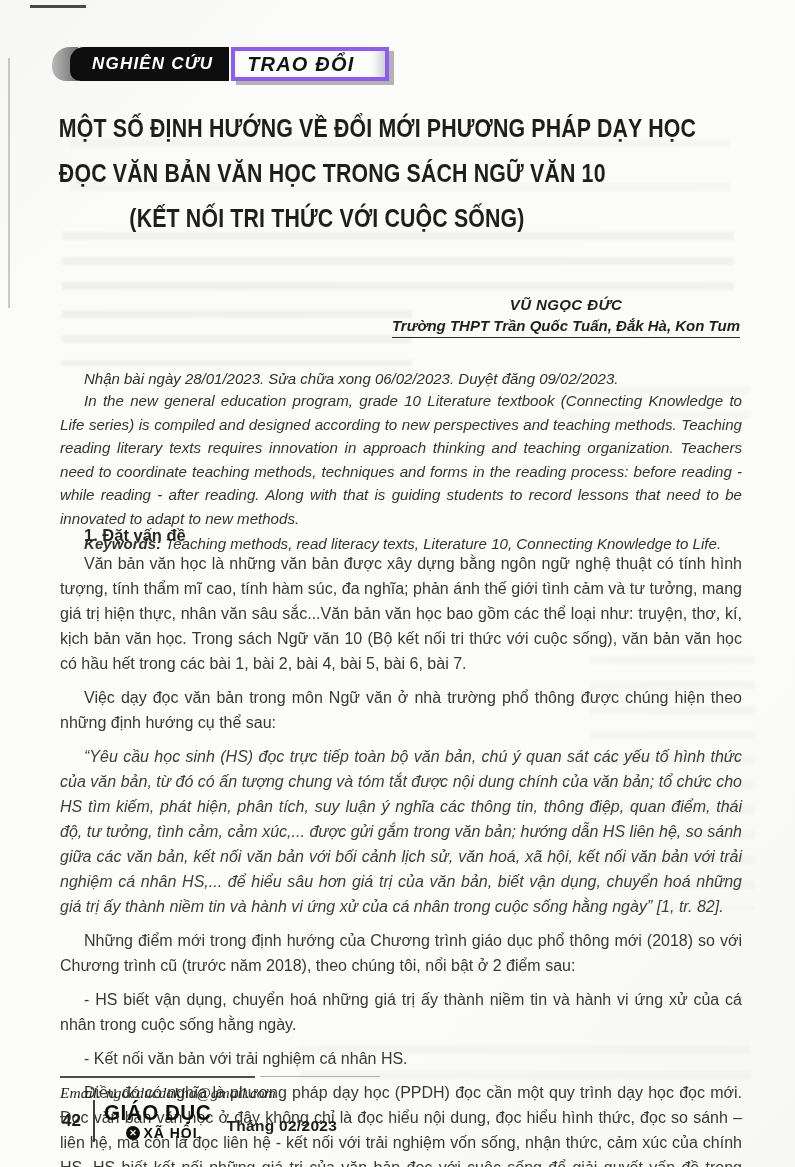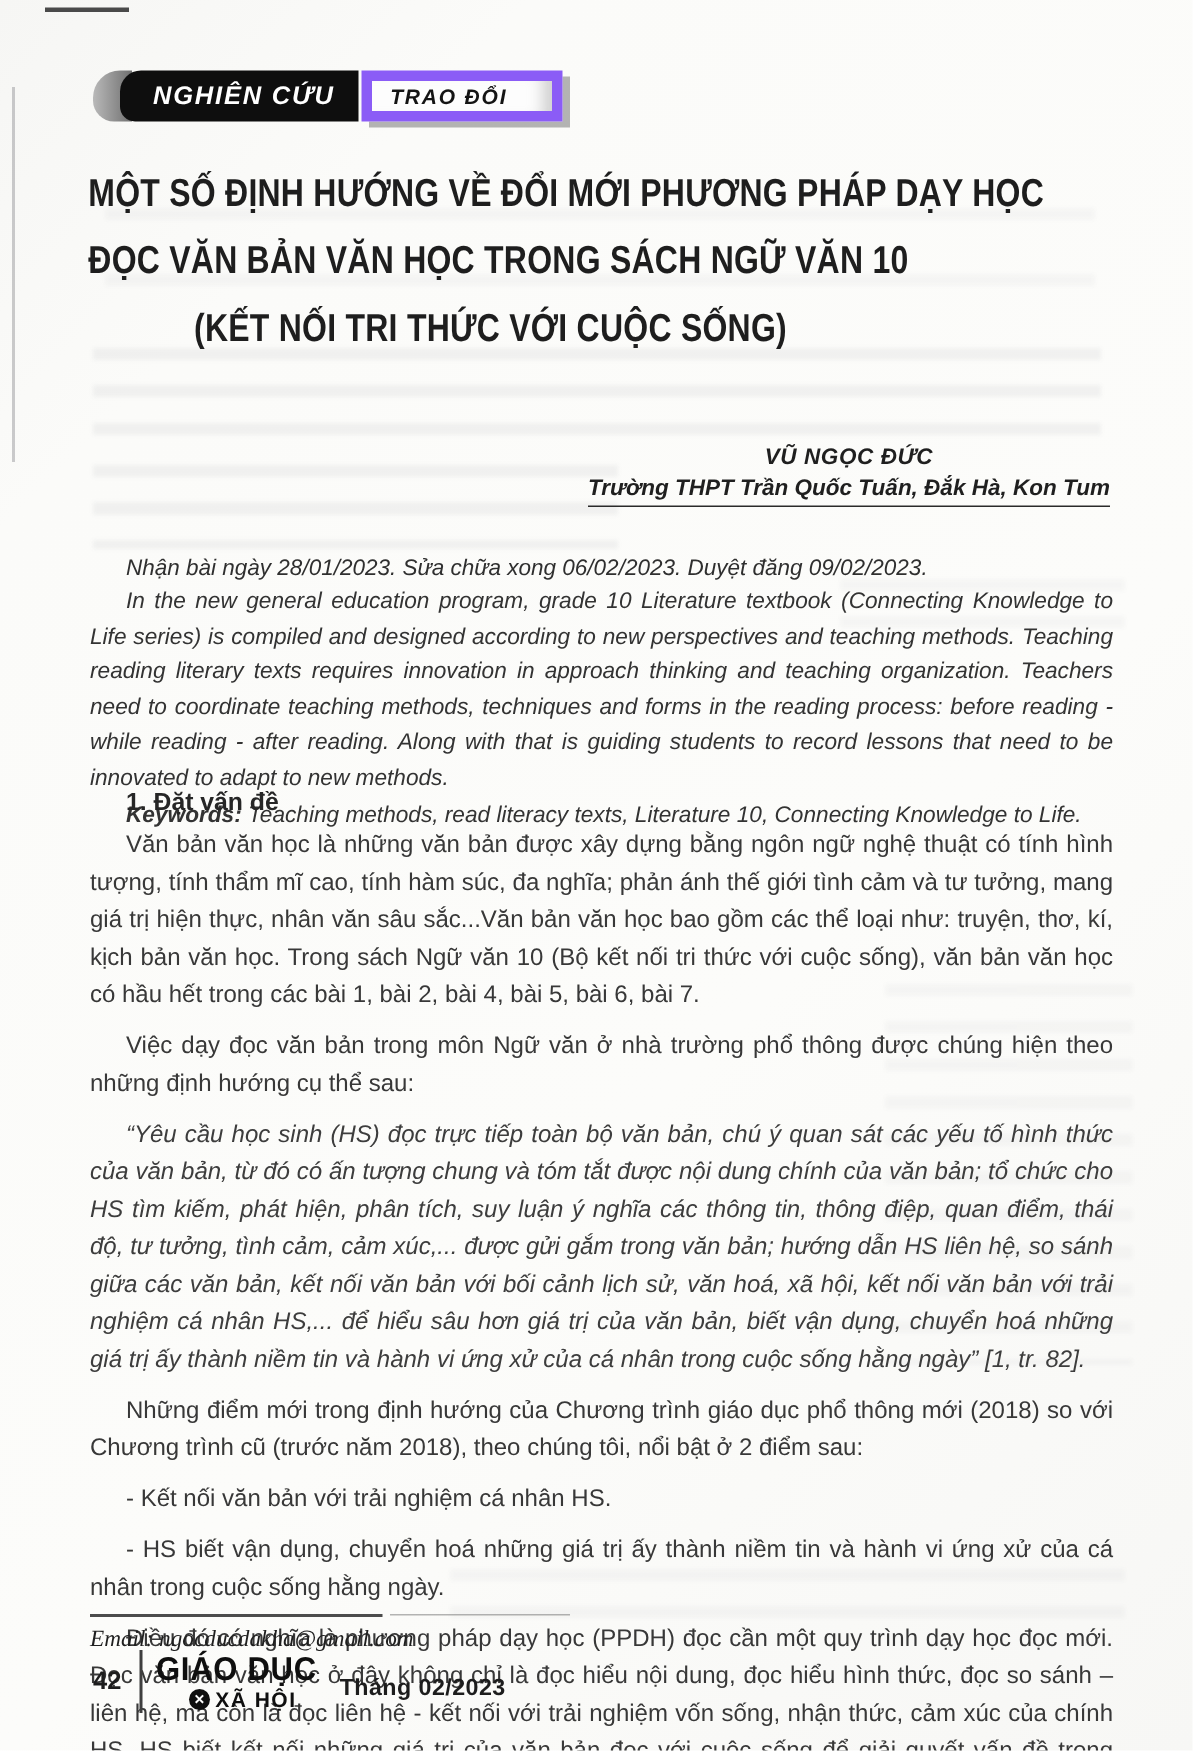--- a/index.html
+++ b/index.html
@@ -13,29 +13,29 @@
   .scan-edge{position:absolute;left:8px;top:58px;width:2px;height:250px;background:rgba(90,90,95,.30);}
 
   
   .bleed{position:absolute;filter:blur(1.4px);pointer-events:none;
     background:repeating-linear-gradient(to bottom,
       transparent 0 6px, rgba(105,108,118,.14) 6px 14px, transparent 14px 25px);}
   .bleed.light{opacity:.55;}
   .bleed.xlight{opacity:.30;}
 
   
-  .badge-row{position:absolute;top:47px;left:62px;height:34px;display:flex;align-items:stretch;}
+  .badge-row{position:absolute;top:47px;left:52px;height:34px;display:flex;align-items:stretch;}
   .badge-cap{width:26px;background:linear-gradient(to right,#b9b9b9,#6f6f6f);
     border-radius:18px 0 0 14px;margin-right:-8px;}
   .badge-black{position:relative;background:#0e0e0e;color:#fff;border-radius:14px 0 0 10px;
     display:flex;align-items:center;padding:0 16px 0 22px;
     font-weight:bold;font-style:italic;font-size:17px;letter-spacing:1.2px;}
-  .badge-white{background:#fdfdfd;border:7px solid #8b5cf6;color:#141414;
+  .badge-white{background:#fdfdfd;border:4px solid #8b5cf6;color:#141414;
     display:flex;align-items:center;padding:0 30px 0 12px;margin-left:2px;
-    font-weight:bold;font-style:italic;font-size:14px;letter-spacing:1.2px;
+    font-weight:bold;font-style:italic;font-size:20px;letter-spacing:1.2px;
     box-shadow:5px 4px 0 rgba(120,120,120,.55), inset -14px 0 10px -8px rgba(150,150,150,.45);}
 
   
   .title{position:absolute;top:106px;left:0;width:654px;text-align:center;
     font-weight:bold;color:#1e1e1e;font-size:26px;line-height:45px;}
   .title-line{white-space:nowrap;transform:scaleX(.82);transform-origin:50% 50%;
     letter-spacing:.2px;}
 
   
   .author{position:absolute;top:296px;right:55px;text-align:center;color:#1f1f1f;font-style:italic;}
@@ -123,22 +123,22 @@
   <div class="keywords"><span class="kw-label">Keywords:</span><span> Teaching methods, read literacy texts, Literature 10, Connecting Knowledge to Life.</span></div>
 </div>
 
 <div class="article-body">
   <div class="section-head">1. Đặt vấn đề</div>
   <div>
       <p class="para normal">Văn bản văn học là những văn bản được xây dựng bằng ngôn ngữ nghệ thuật có tính hình tượng, tính thẩm mĩ cao, tính hàm súc, đa nghĩa; phản ánh thế giới tình cảm và tư tưởng, mang giá trị hiện thực, nhân văn sâu sắc...Văn bản văn học bao gồm các thể loại như: truyện, thơ, kí, kịch bản văn học. Trong sách Ngữ văn 10 (Bộ kết nối tri thức với cuộc sống), văn bản văn học có hầu hết trong các bài 1, bài 2, bài 4, bài 5, bài 6, bài 7.</p>
       <p class="para normal">Việc dạy đọc văn bản trong môn Ngữ văn ở nhà trường phổ thông được chúng hiện theo những định hướng cụ thể sau:</p>
       <p class="para quote">“Yêu cầu học sinh (HS) đọc trực tiếp toàn bộ văn bản, chú ý quan sát các yếu tố hình thức của văn bản, từ đó có ấn tượng chung và tóm tắt được nội dung chính của văn bản; tổ chức cho HS tìm kiếm, phát hiện, phân tích, suy luận ý nghĩa các thông tin, thông điệp, quan điểm, thái độ, tư tưởng, tình cảm, cảm xúc,... được gửi gắm trong văn bản; hướng dẫn HS liên hệ, so sánh giữa các văn bản, kết nối văn bản với bối cảnh lịch sử, văn hoá, xã hội, kết nối văn bản với trải nghiệm cá nhân HS,... để hiểu sâu hơn giá trị của văn bản, biết vận dụng, chuyển hoá những giá trị ấy thành niềm tin và hành vi ứng xử của cá nhân trong cuộc sống hằng ngày” [1, tr. 82].</p>
       <p class="para normal">Những điểm mới trong định hướng của Chương trình giáo dục phổ thông mới (2018) so với Chương trình cũ (trước năm 2018), theo chúng tôi, nổi bật ở 2 điểm sau:</p>
+      <p class="para normal">- HS biết vận dụng, chuyển hoá những giá trị ấy thành niềm tin và hành vi ứng xử của cá nhân trong cuộc sống hằng ngày.</p>
       <p class="para normal">- Kết nối văn bản với trải nghiệm cá nhân HS.</p>
-      <p class="para normal">- HS biết vận dụng, chuyển hoá những giá trị ấy thành niềm tin và hành vi ứng xử của cá nhân trong cuộc sống hằng ngày.</p>
       <p class="para normal">Điều đó có nghĩa là phương pháp dạy học (PPDH) đọc cần một quy trình dạy học đọc mới. Đọc văn bản văn học ở đây không chỉ là đọc hiểu nội dung, đọc hiểu hình thức, đọc so sánh – liên hệ, mà còn là đọc liên hệ - kết nối với trải nghiệm vốn sống, nhận thức, cảm xúc của chính HS. HS biết kết nối những giá trị của văn bản đọc với cuộc sống để giải quyết vấn đề trong chính cảm xúc hay cuộc</p>
     </div>
 </div>
 
 <div class="footnote">
   <div class="footnote-rule"></div>
   <div class="footnote-email">Email: ngocducdakha@gmail.com</div>
 </div>
 
 <div class="footer">

